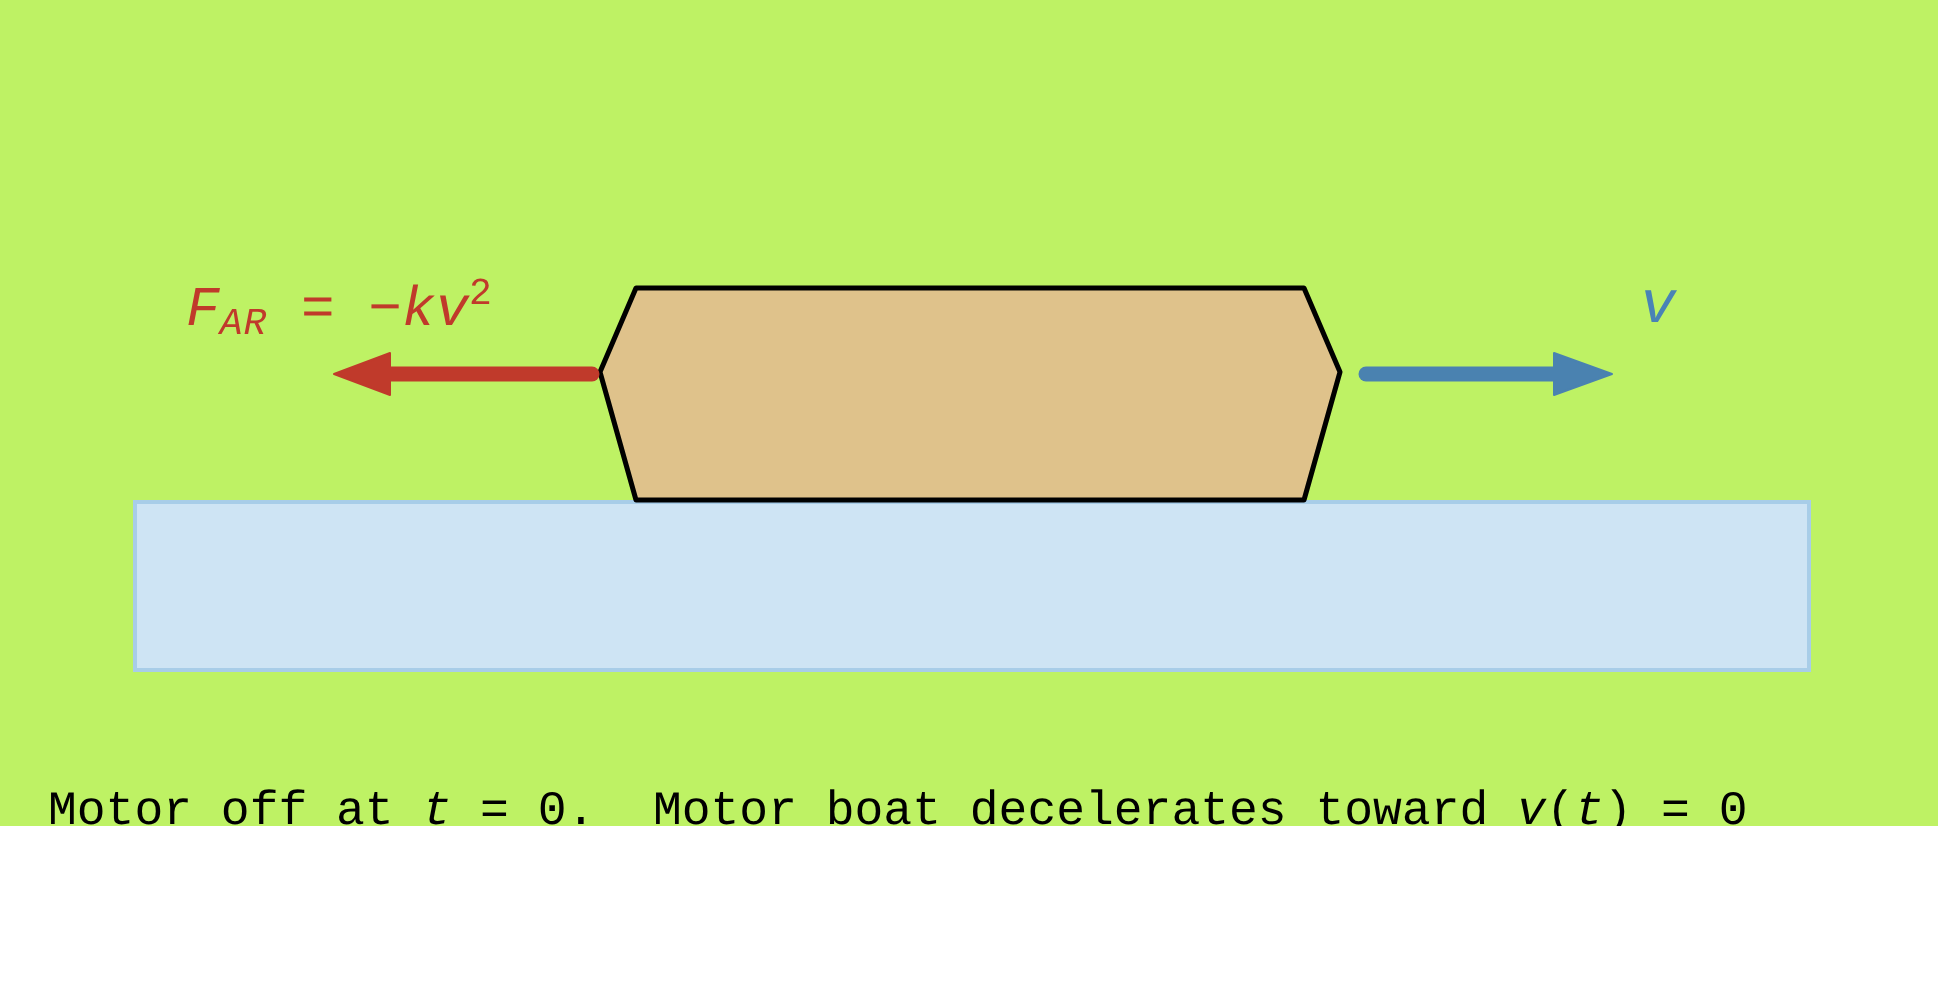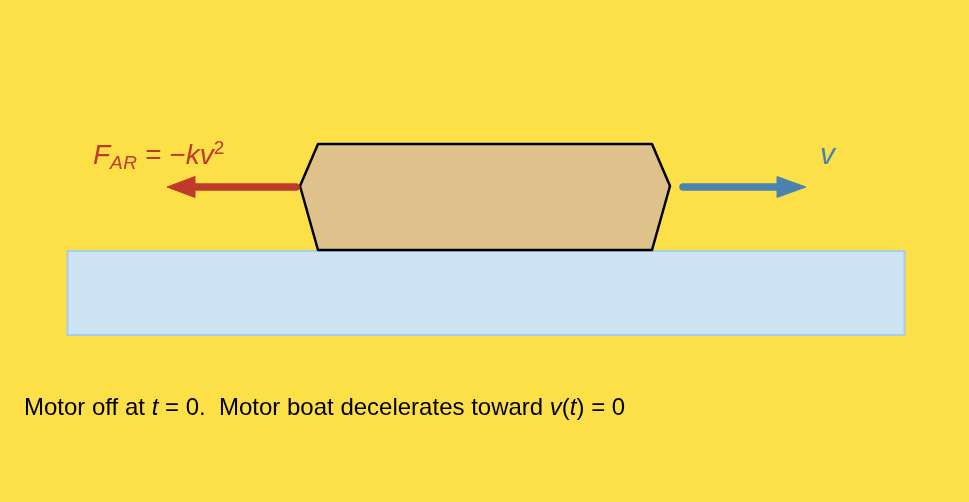--- a/index.html
+++ b/index.html
@@ -1,22 +1,22 @@
 <!DOCTYPE html>
 <html><head>
 <meta charset="utf-8">
 <style>
   html, body { margin: 0; padding: 0; background: #ffffff; }
   .stage {
     position: relative;
     width: 969px;
-    height: 502px;
-    background: #fde047;
+    height: 413px;
+    background: #bef264;
     overflow: hidden;
-    font-family: Liberation Sans, sans-serif;
+    font-family: Liberation Mono, monospace;
   }
   .stage svg { position: absolute; left: 0; top: 0; }
   .label {
     position: absolute;
     white-space: pre;
     line-height: 1;
   }
   .it { font-style: italic; }
   .force-label {
     left: 93px;

